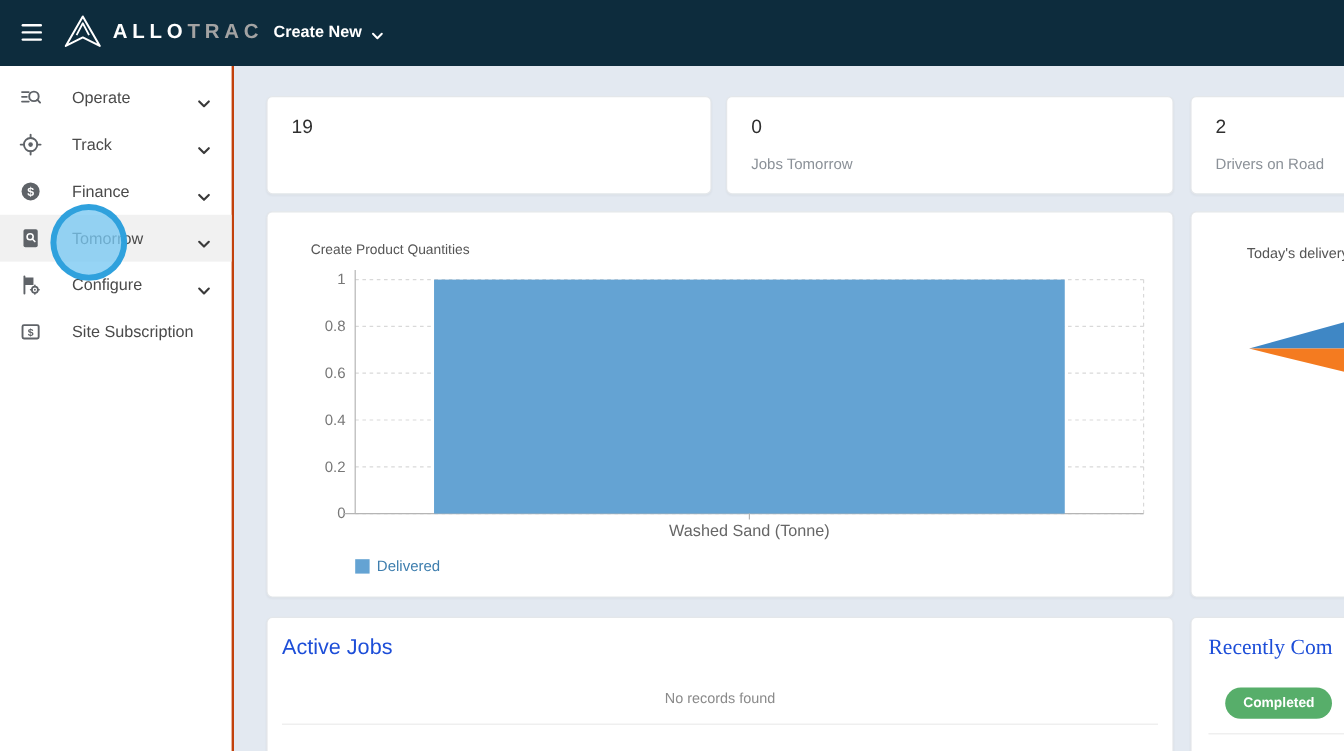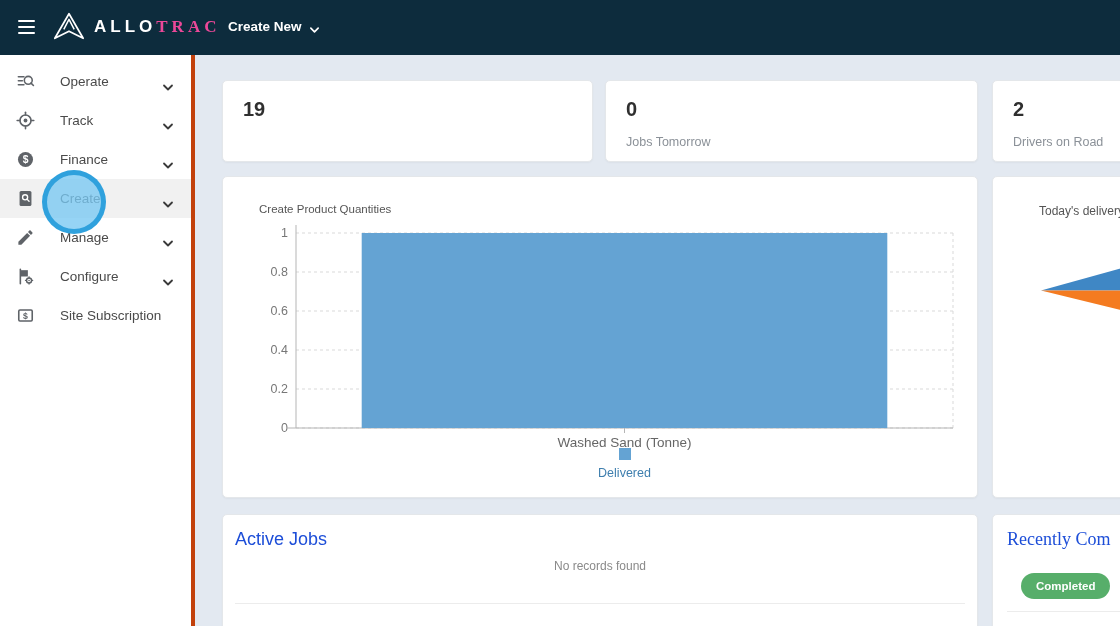--- a/index.html
+++ b/index.html
@@ -5,52 +5,52 @@
   * { margin:0; padding:0; box-sizing:border-box; }
   html,body { width:1120px; height:626px; overflow:hidden; font-family:"Liberation Sans", sans-serif; background:#e3e9f1; }
 
   
   .navbar { position:absolute; left:0; top:0; width:1120px; height:55px; background:#0d2c3d; z-index:40; }
   .hamburger { position:absolute; left:18px; top:20px; width:17px; height:14px; display:flex; flex-direction:column; justify-content:space-between; cursor:pointer; }
   .hamburger span { display:block; height:2px; background:#fff; border-radius:1px; }
   .logo { position:absolute; left:52px; top:10px; }
   .brand { position:absolute; left:94px; top:17px; font-size:17px; font-weight:700; letter-spacing:4px; }
   .brand .allo { color:#ffffff; }
-  .brand .trac { color:#ec4899;font-family:Liberation Serif, serif; }
+  .brand .trac { color:#a3a3a3; }
   .create-new { position:absolute; left:228px; top:19px; color:#fff; font-size:13.5px; font-weight:700; display:flex; align-items:flex-end; gap:7px; cursor:pointer; }
 
   
-  .sidebar { position:absolute; left:0; top:55px; width:195px; height:571px; background:#fff; border-right:4px solid #c2410c; padding-top:7px; z-index:10; }
+  .sidebar { position:absolute; left:0; top:55px; width:195px; height:571px; background:#fff; border-right:2px solid #c2410c; padding-top:7px; z-index:10; }
   .nav-item { position:relative; height:39px; display:flex; align-items:center; padding-left:15px; cursor:pointer; }
   .nav-item.active { background:#f1f1f1; }
   .nav-icon { width:20px; height:20px; display:flex; align-items:center; justify-content:center; }
   .nav-label { margin-left:25px; font-size:13.5px; color:#4a4a4a; }
   .nav-chevron { position:absolute; right:17px; top:16px; }
 
   
   .click-circle { position:absolute; left:42px; top:170px; width:64px; height:64px; border-radius:50%;
     background:rgba(121,200,242,0.78); border:5px solid rgba(41,158,219,0.95); z-index:50; pointer-events:none; }
 
   
   .card { position:absolute; background:#fff; border:1px solid #e4e7ea; border-radius:5px; box-shadow:0 1px 2px rgba(0,0,0,0.04); overflow:hidden; }
   .stat-card { padding:17px 20px; }
-  .stat-value { font-size:20px; color:#2f2f2f; font-weight:700; }
+  .stat-value { font-size:16px; color:#2f2f2f; font-weight:400; }
   .stat-label { margin-top:14px; font-size:12.5px; color:#8b9198; }
 
   .chart-title { position:absolute; left:36px; top:26px; font-size:11.5px; color:#555; }
   #bar-svg { position:absolute; left:0; top:0; }
-  .legend { position:absolute; left:73px; top:271px; width:657px; display:flex; align-items:center; gap:6px;flex-direction:column; }
+  .legend { position:absolute; left:73px; top:288px; width:657px; display:flex; align-items:center; gap:6px; }
   .legend-swatch { width:12px; height:12px; display:inline-block; }
   .legend-label { font-size:12.5px; color:#3e7eae; }
 
   .delivery-title { position:absolute; left:46px; top:27px; font-size:12px; color:#555; white-space:nowrap; }
   #pie-svg { position:absolute; left:0; top:0; }
 
   .panel-title { position:absolute; left:12px; top:14px; font-size:18px; color:#1d4ed8; font-weight:400; }
-  .empty-msg { position:absolute; left:0; top:44px; width:100%; text-align:center; font-size:12px; color:#8a8a8a; }
+  .empty-msg { position:absolute; left:0; top:60px; width:100%; text-align:center; font-size:12px; color:#8a8a8a; }
   .divider { position:absolute; left:12px; right:12px; height:1px; background:#ececec; }
 
   .badge { position:absolute; left:28px; top:58px; padding:7px 15px; border-radius:16px; color:#fff; font-size:11.5px; font-weight:700; }
 </style>
 </head>
 <body>
 
 <div class="navbar">
   <div class="hamburger">
       <span></span>
@@ -123,37 +123,26 @@
   </div>
 
   <div class="nav-item active">
     <span class="nav-icon">
       <svg width="19" height="19" viewBox="0 0 24 24">
           <rect x="4.5" y="2.5" width="15" height="19" rx="2" fill="#5f6368"></rect>
           <circle cx="11.5" cy="10.5" r="3.2" fill="none" stroke="#fff" stroke-width="1.7"></circle>
           <line x1="13.8" y1="12.8" x2="16.5" y2="15.5" stroke="#fff" stroke-width="1.7" stroke-linecap="round"></line>
         </svg>
     </span>
-    <span class="nav-label">Create</span>
-    <span class="nav-chevron"><svg width="12" height="8" viewBox="0 0 12 8">
-          <path d="M2 1.5 L6 5.5 L10 1.5" fill="none" stroke="#3a3a3a" stroke-width="1.8" stroke-linecap="round" stroke-linejoin="round"></path>
-        </svg></span>
-  </div>
-
-  <div class="nav-item">
-    <span class="nav-icon">
-      <svg width="19" height="19" viewBox="0 0 24 24">
-          <path d="M3 17.25V21h3.75L17.81 9.94l-3.75-3.75L3 17.25zM20.71 7.04c.39-.39.39-1.02 0-1.41l-2.34-2.34c-.39-.39-1.02-.39-1.41 0l-1.83 1.83 3.75 3.75 1.83-1.83z" fill="#5f6368"></path>
-        </svg>
-    </span>
-    <span class="nav-label">Manage</span>
-    <span class="nav-chevron"><svg width="12" height="8" viewBox="0 0 12 8">
-          <path d="M2 1.5 L6 5.5 L10 1.5" fill="none" stroke="#3a3a3a" stroke-width="1.8" stroke-linecap="round" stroke-linejoin="round"></path>
-        </svg></span>
-  </div>
+    <span class="nav-label">Tomorrow</span>
+    <span class="nav-chevron"><svg width="12" height="8" viewBox="0 0 12 8">
+          <path d="M2 1.5 L6 5.5 L10 1.5" fill="none" stroke="#3a3a3a" stroke-width="1.8" stroke-linecap="round" stroke-linejoin="round"></path>
+        </svg></span>
+  </div>
+
 
   <div class="nav-item">
     <span class="nav-icon">
       <svg width="19" height="19" viewBox="0 0 24 24">
           <line x1="5.5" y1="3" x2="5.5" y2="21" stroke="#5f6368" stroke-width="2" stroke-linecap="round"></line>
           <path d="M5.5 4 H15 V12 H5.5 Z" fill="#5f6368"></path>
           <circle cx="16.5" cy="17" r="3.2" fill="none" stroke="#5f6368" stroke-width="1.8"></circle>
           <circle cx="16.5" cy="17" r="1" fill="#5f6368"></circle>
           <g stroke="#5f6368" stroke-width="1.6" stroke-linecap="round">
             <line x1="16.5" y1="12.4" x2="16.5" y2="13.6"></line>

